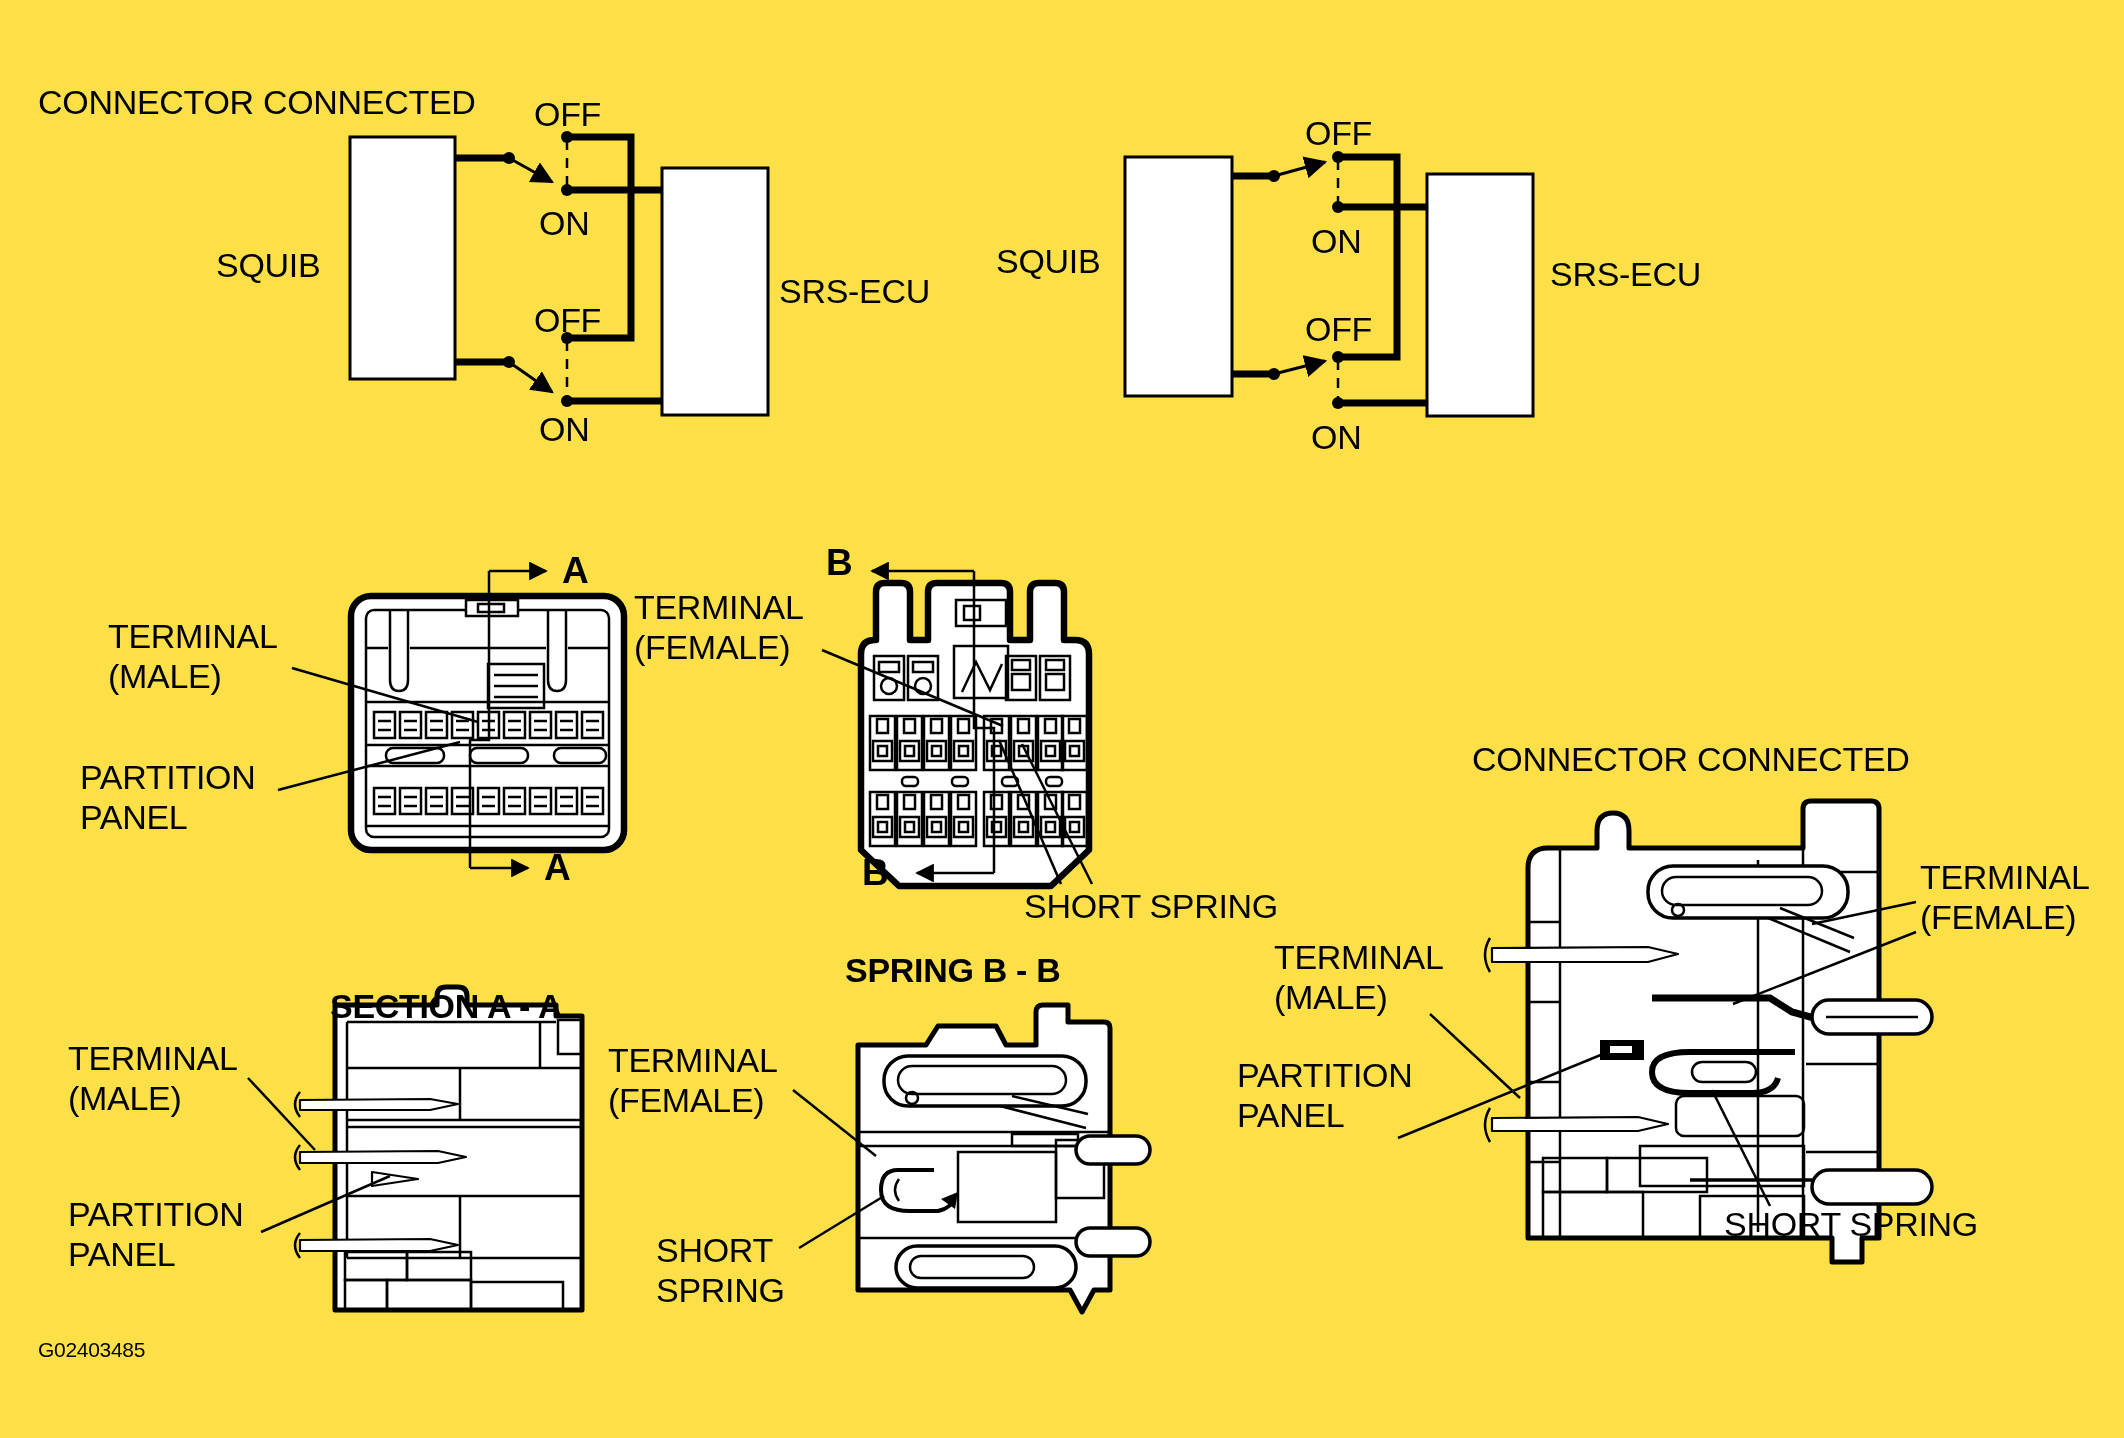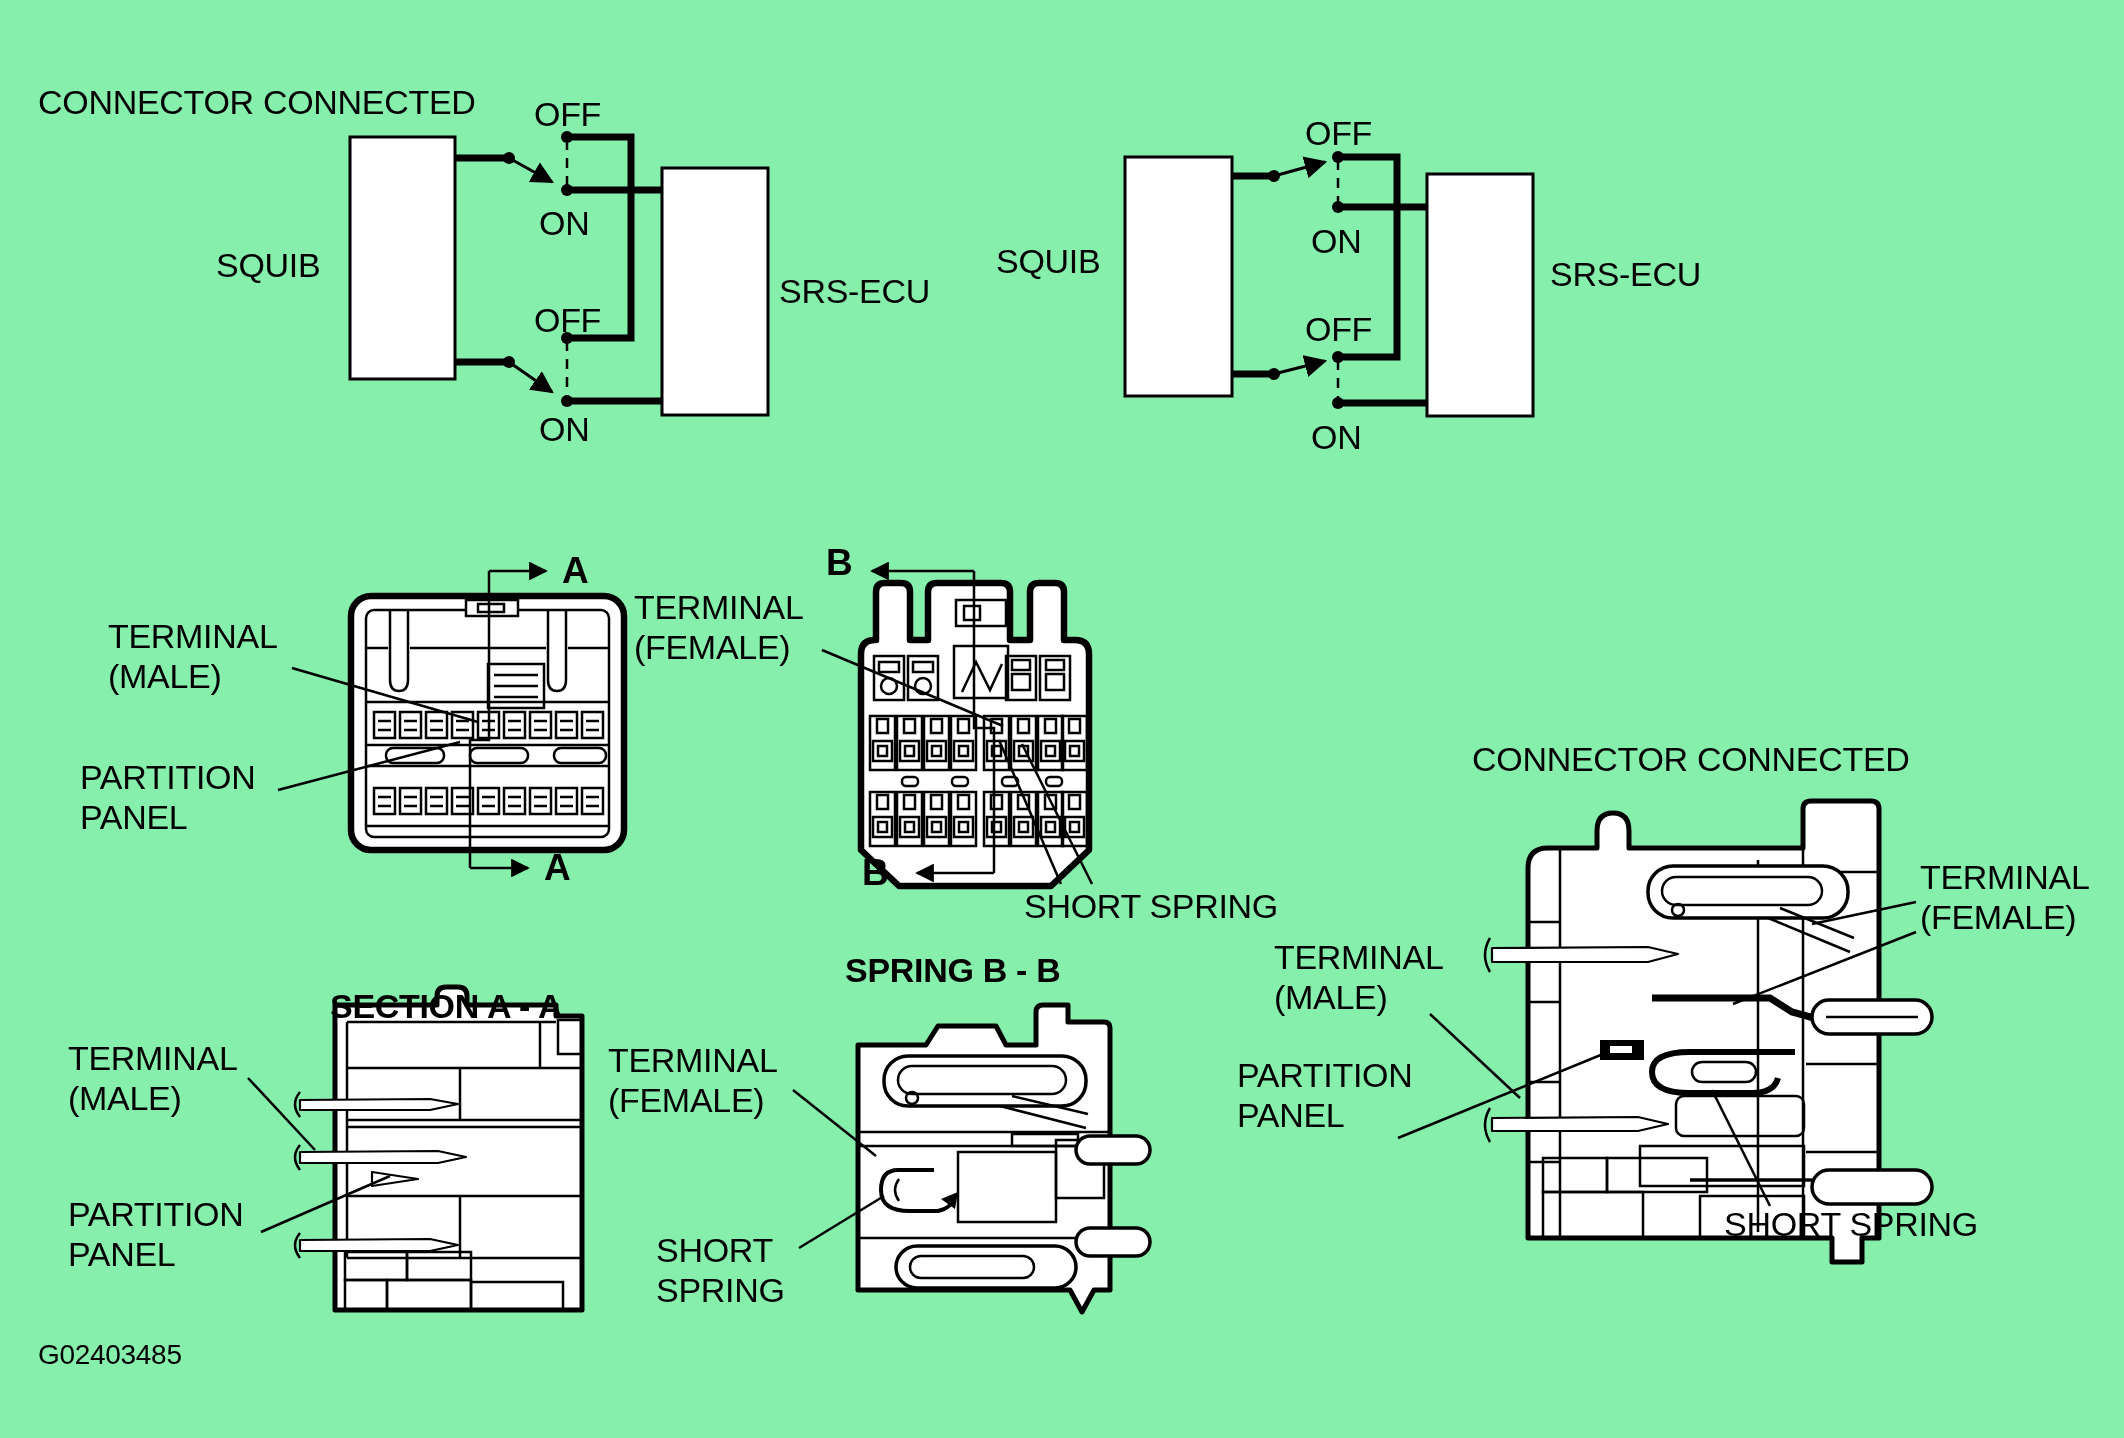--- a/index.html
+++ b/index.html
@@ -1,22 +1,22 @@
 <!DOCTYPE html>
 <html><head>
 <meta charset="utf-8">
 <style>
   html,body{margin:0;padding:0;background:#fff;}
-  .canvas{position:relative;width:2124px;height:1438px;background:#86efac;overflow:hidden;
+  .canvas{position:relative;width:2124px;height:1438px;background:#fde047;overflow:hidden;
           font-family:"Liberation Sans",sans-serif;}
   .art{position:absolute;left:0;top:0;}
   .lbl{position:absolute;font:34px/1.18 "Liberation Sans",sans-serif;color:#000;
        white-space:pre-line;letter-spacing:-0.3px;}
   .b{font-weight:bold;}
-  .sm{font-size:28px;}
+  .sm{font-size:21px;}
   .letter{font:bold 37px/1 "Liberation Sans",sans-serif;}
   
   .box{fill:#fff;stroke:#000;stroke-width:3;}
   .wire{fill:none;stroke:#000;stroke-width:7;}
   .dot{fill:#000;stroke:none;}
   .dash{fill:none;stroke:#000;stroke-width:2.5;stroke-dasharray:10 8;}
   .lever{fill:none;stroke:#000;stroke-width:3;}
   .thick{fill:#fff;stroke:#000;stroke-width:6.5;stroke-linejoin:round;}
   .med{fill:#fff;stroke:#000;stroke-width:5;stroke-linejoin:round;}
   .med2{fill:#fff;stroke:#000;stroke-width:3.5;}

